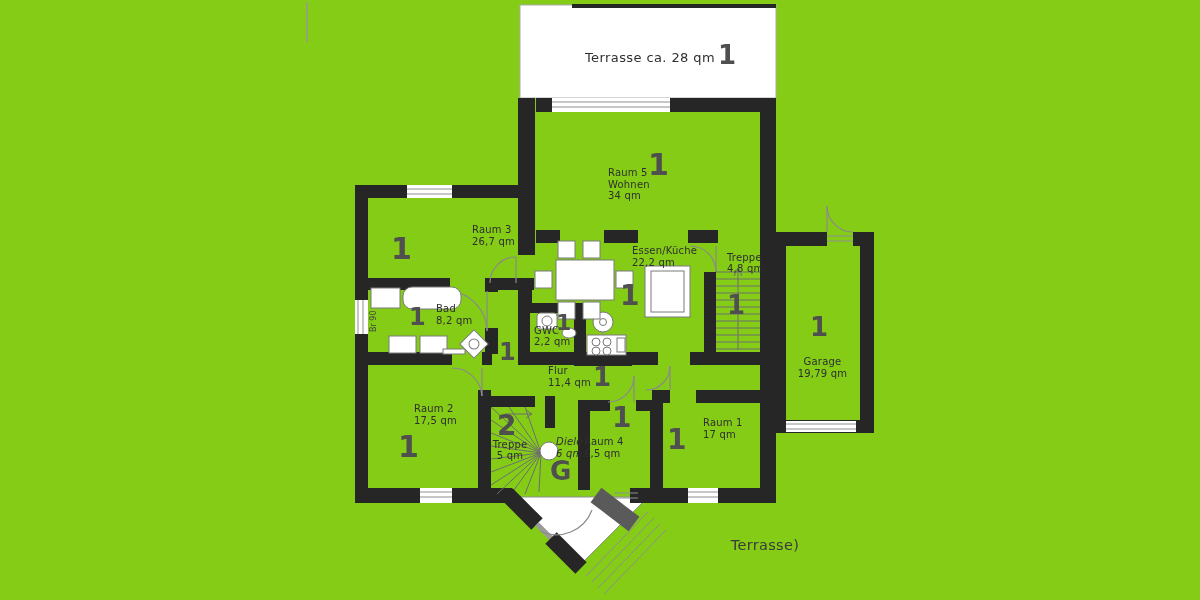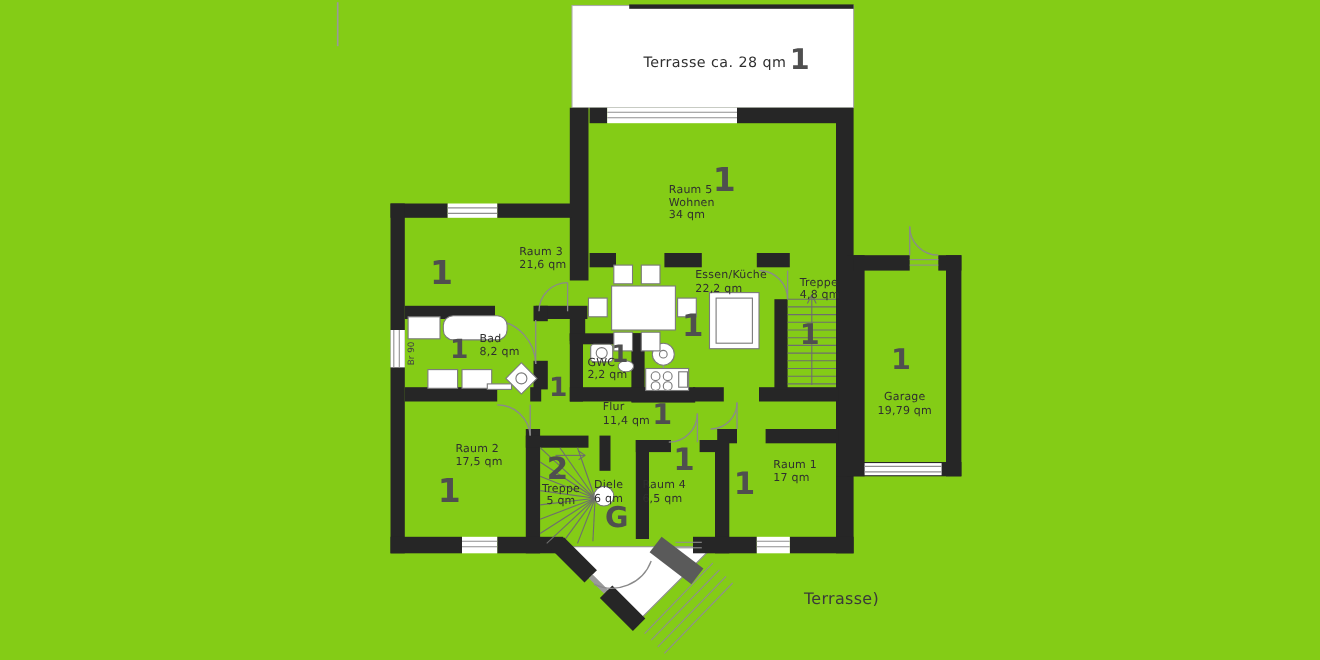--- a/index.html
+++ b/index.html
@@ -280,21 +280,21 @@
 
   <div class="plan-label" style="left:608px;top:167px;">
     <div>Raum 5</div>
     <div>Wohnen</div>
     <div>34 qm</div>
   </div>
   <div class="marker" style="left:648px;top:150px;font-size:30px;">1</div>
 
   <div class="plan-label" style="left:424px;top:224px;margin-left:48px;">
     <div>Raum 3</div>
-    <div>21,6 qm</div>
+    <div>26,7 qm</div>
   </div>
   <div class="marker" style="left:391px;top:234px;font-size:30px;">1</div>
 
   <div class="plan-label" style="left:632px;top:245px;">
     <div>Essen/Küche</div>
     <div>22,2 qm</div>
   </div>
   <div class="marker" style="left:620px;top:282px;font-size:28px;">1</div>
 
   <div class="plan-label small" style="left:727px;top:253px;">
@@ -333,21 +333,21 @@
     <div>17,5 qm</div>
   </div>
   <div class="marker" style="left:398px;top:432px;font-size:30px;">1</div>
 
   <div class="marker" style="left:497px;top:412px;font-size:28px;">2</div>
   <div class="plan-label small center" style="left:488px;top:440px;width:44px;">
     <div>Treppe</div>
     <div>5 qm</div>
   </div>
 
-  <div class="plan-label" style="left:540px;top:436px;">
+  <div class="plan-label" style="left:556px;top:436px;font-style:italic;">
     <div>Diele</div>
     <div>6 qm</div>
   </div>
   <div class="marker" style="left:550px;top:458px;font-size:26px;">G</div>
 
   <div class="plan-label" style="left:584px;top:436px;">
     <div>Raum 4</div>
     <div>6,5 qm</div>
   </div>
   <div class="marker" style="left:612px;top:404px;font-size:28px;">1</div>

